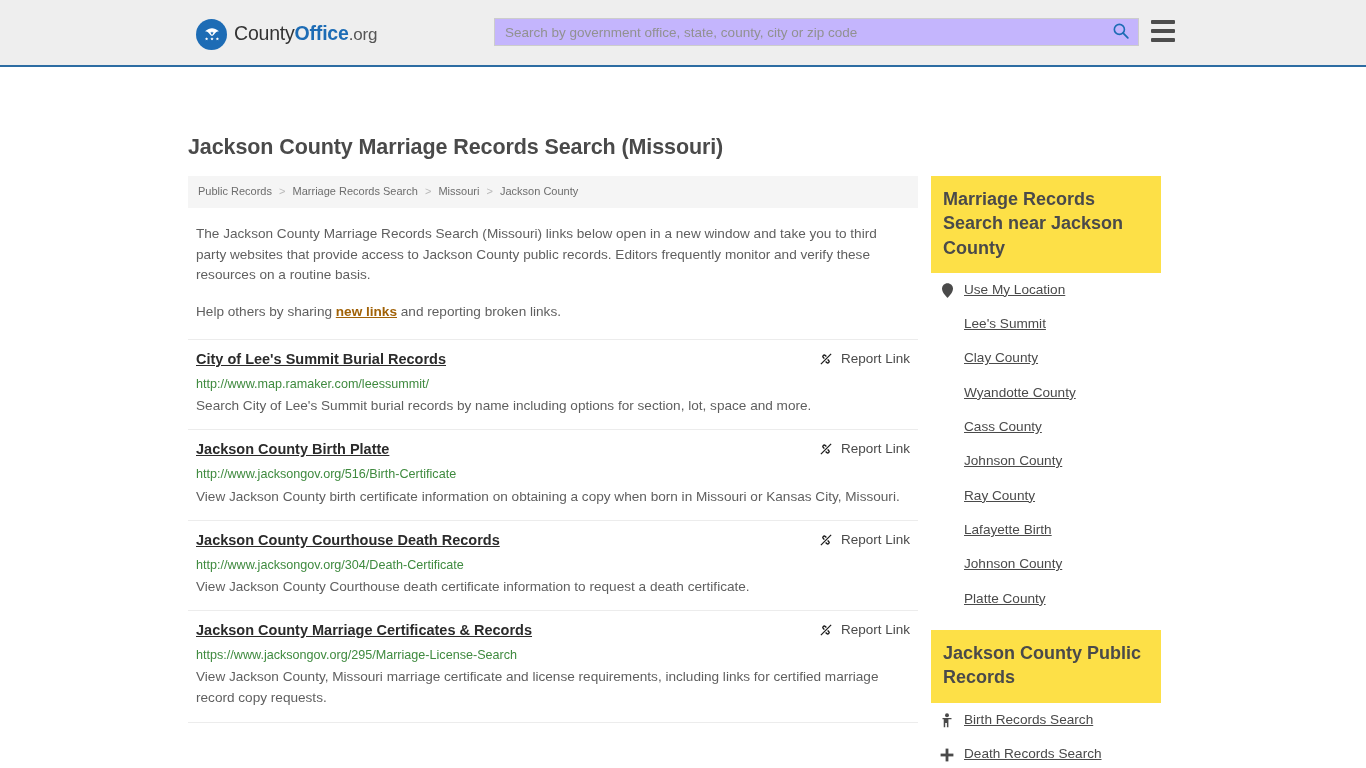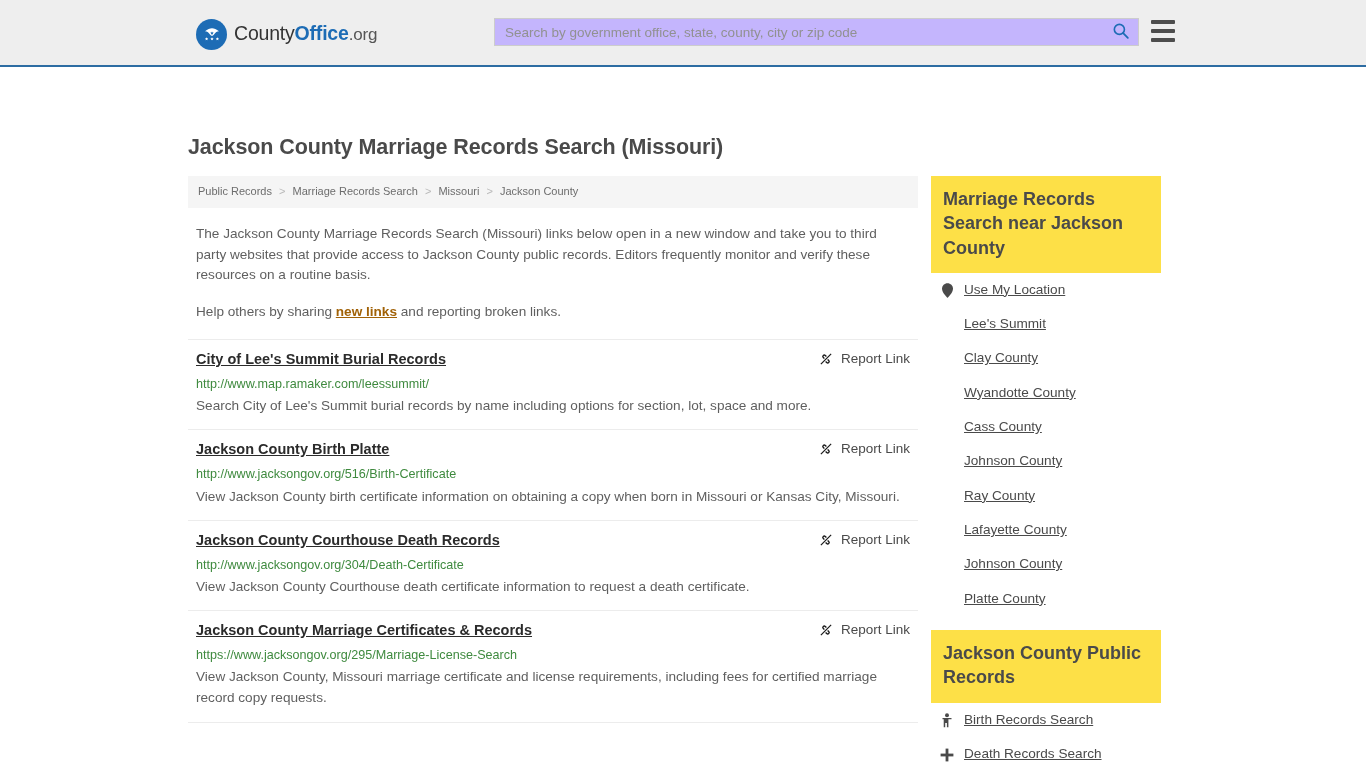--- a/index.html
+++ b/index.html
@@ -359,21 +359,21 @@
                 <svg width="16" height="16" viewBox="0 0 20 20" aria-hidden="true">
                   <path d="M6.0 5.0 a2.6 2.6 0 0 1 3.7 0 l1.4 1.4 -1.2 1.2 -1.4-1.4 a0.9 .9 0 0 0 -1.3 0 a0.9 .9 0 0 0 0 1.3 l1.4 1.4 -1.2 1.2 -1.4-1.4 a2.6 2.6 0 0 1 0 -3.7 Z" fill="#1a1a1a"></path>
                   <path d="M14.0 15.0 a2.6 2.6 0 0 1 -3.7 0 l-1.4-1.4 1.2-1.2 1.4 1.4 a0.9 .9 0 0 0 1.3 0 a0.9 .9 0 0 0 0 -1.3 l-1.4-1.4 1.2-1.2 1.4 1.4 a2.6 2.6 0 0 1 0 3.7 Z" fill="#1a1a1a"></path>
                   <line x1="3.6" y1="16.4" x2="16.4" y2="3.6" stroke="#1a1a1a" stroke-width="1.5"></line>
                 </svg>
               </span>
               <span class="label">Report Link</span>
             </span>
           </div>
           <div class="result-url">https://www.jacksongov.org/295/Marriage-License-Search</div>
-          <div class="result-desc">View Jackson County, Missouri marriage certificate and license requirements, including fees for certified marriage record copy requests.</div>
+          <div class="result-desc">View Jackson County, Missouri marriage certificate and license requirements, including links for certified marriage record copy requests.</div>
         </div>
 
         <div class="result" style="padding:0;height:2px;"></div>
 
       </div>
 
       <aside class="side-col">
 
         <div class="side-panel-title">Marriage Records Search near Jackson County</div>
 
@@ -405,21 +405,21 @@
           <li>
             <span class="ico spacer"></span>
             <a href="#">Johnson County</a>
           </li>
           <li>
             <span class="ico spacer"></span>
             <a href="#">Ray County</a>
           </li>
           <li>
             <span class="ico spacer"></span>
-            <a href="#">Lafayette County</a>
+            <a href="#">Lafayette Birth</a>
           </li>
           <li>
             <span class="ico spacer"></span>
             <a href="#">Johnson County</a>
           </li>
           <li>
             <span class="ico spacer"></span>
             <a href="#">Platte County</a>
           </li>
         </ul>

